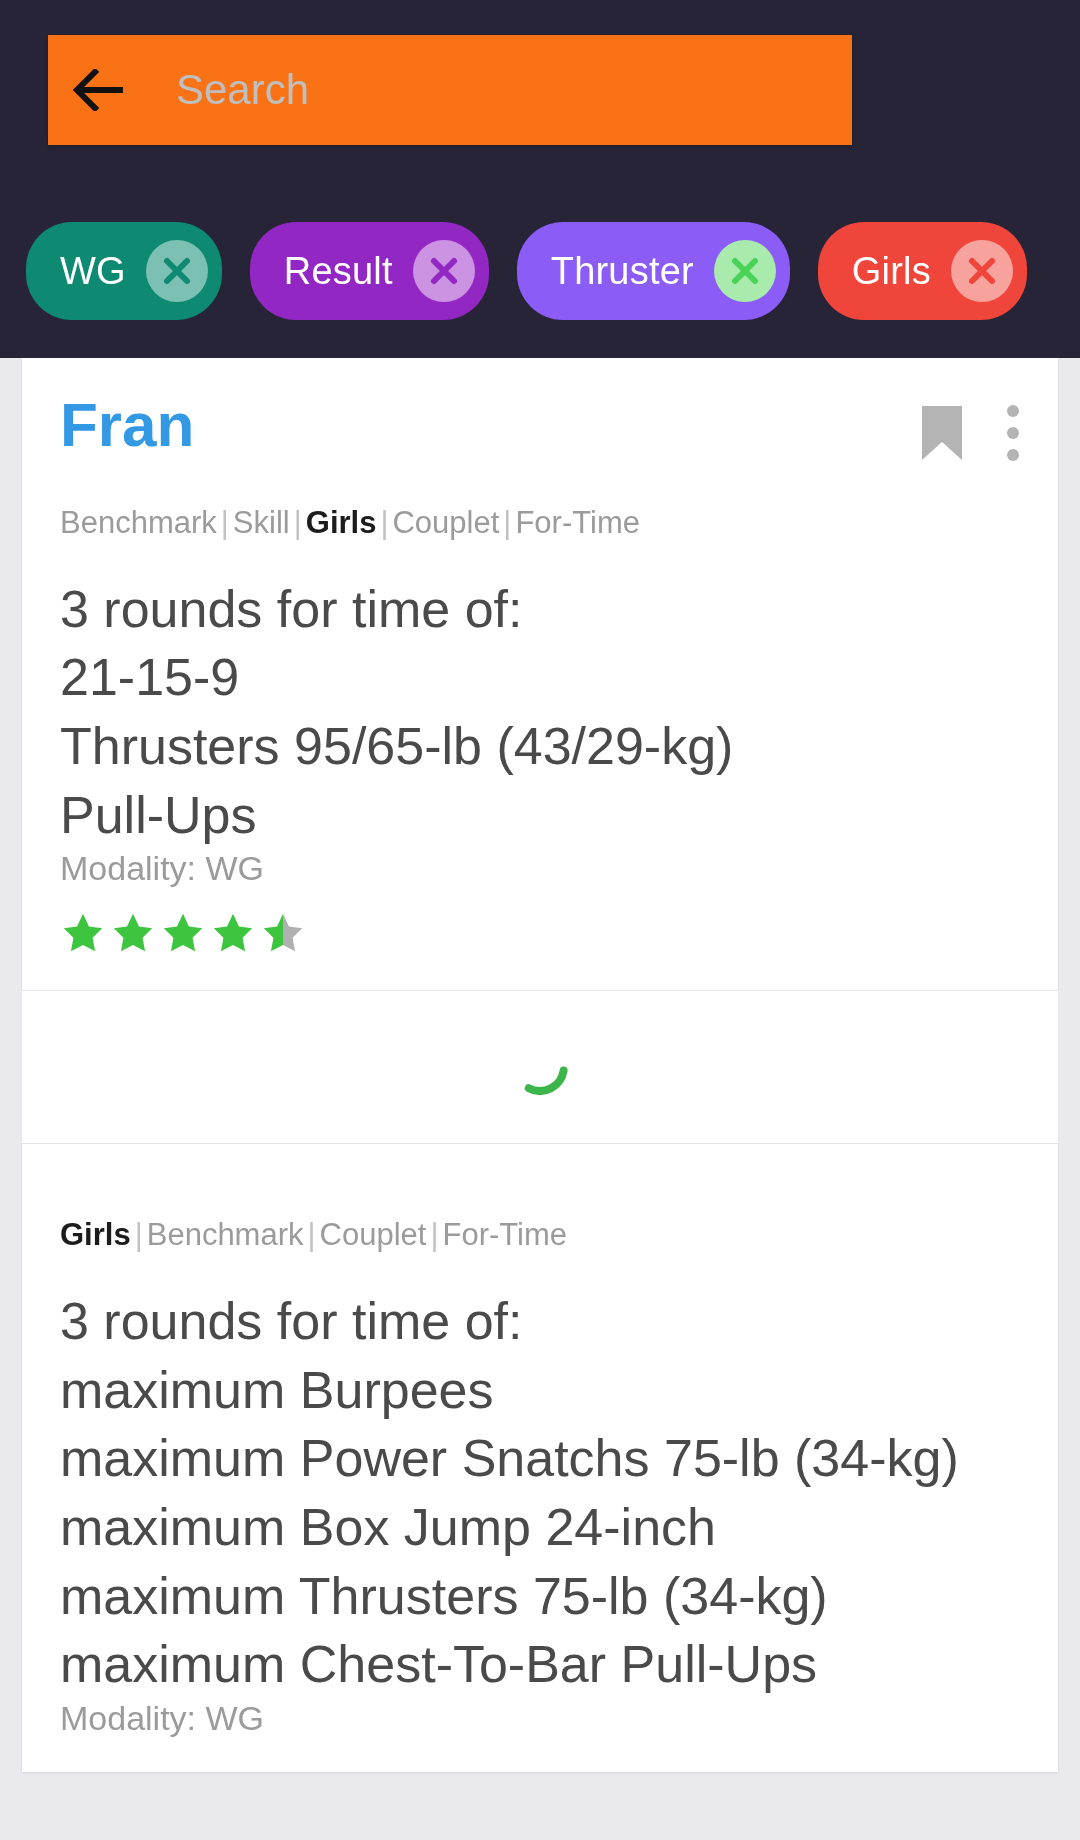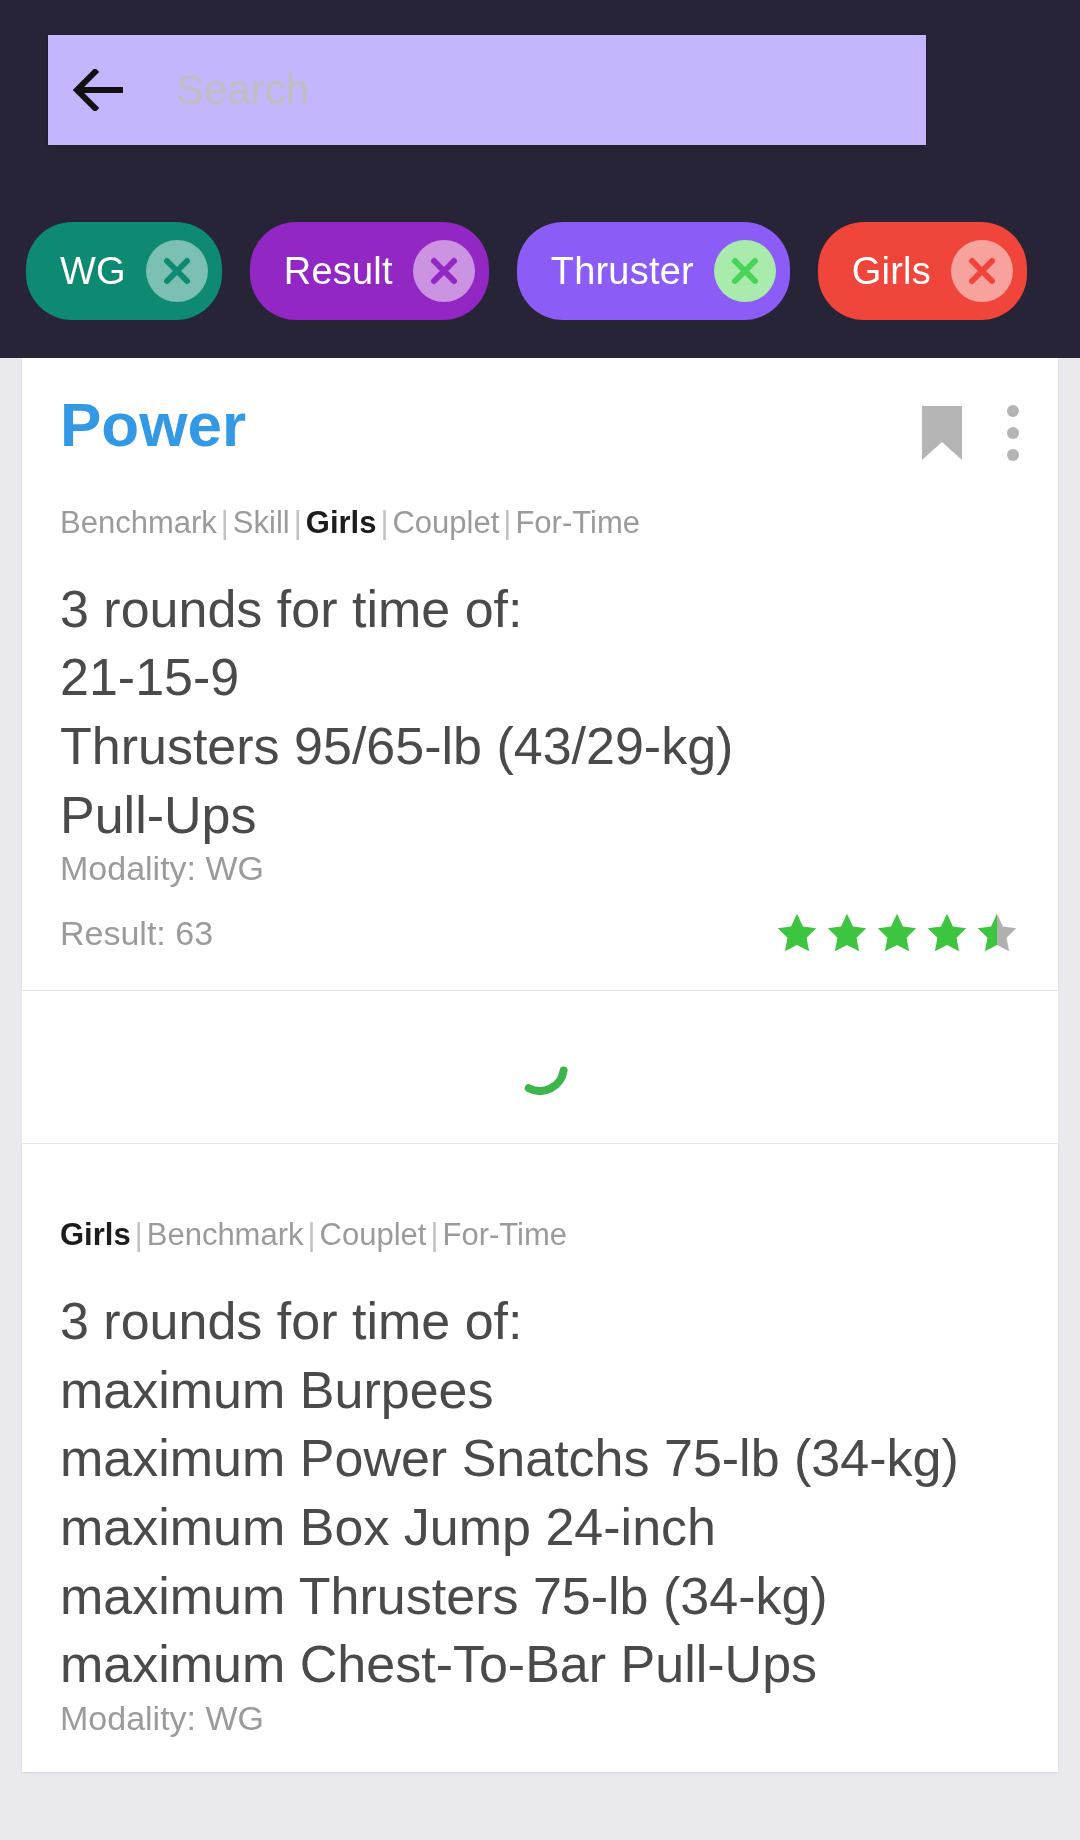--- a/index.html
+++ b/index.html
@@ -22,23 +22,23 @@
     width: 1080px;
     height: 358px;
     box-sizing: border-box;
     position: relative;
   }
 
   .searchbar {
     position: absolute;
     left: 48px;
     top: 35px;
-    width: 878px;
+    width: 804px;
     height: 110px;
-    background: #c4b5fd;
+    background: #f97316;
     display: flex;
     align-items: center;
     box-shadow: 0 1px 3px rgba(0,0,0,0.25);
   }
 
   .back-btn {
     width: 104px;
     height: 110px;
     display: flex;
     align-items: center;
@@ -278,21 +278,21 @@
     </div>
 
   </div>
 </div>
 
 <div class="list">
 
   <div class="card">
     <div class="card-inner">
       <div class="card-head">
-        <div class="wod-title">Power</div>
+        <div class="wod-title">Fran</div>
         <div class="card-actions">
           <span class="icon-btn">
             <span>
               <svg width="44" height="58" viewBox="0 0 44 58">
                 <path d="M2 2 H42 V56 L22 38 L2 56 Z" fill="#b4b4b4"></path>
               </svg>
             </span>
           </span>
           <span class="icon-btn">
             <span>
@@ -311,21 +311,20 @@
       </div>
 
       <div class="desc">3 rounds for time of:
 21-15-9
 Thrusters 95/65-lb (43/29-kg)
 Pull-Ups</div>
 
       <div class="modality">Modality: WG</div>
 
       <div class="statsrow">
-        <span class="stat-result">Result: 63</span>
         <span class="stars">
           <svg width="46" height="46" viewBox="0 0 24 24">
               <polygon points="12,2 15.1,8.6 22,9.5 17,14.5 18.3,21.5 12,18.2 5.7,21.5 7,14.5 2,9.5 8.9,8.6" fill="#3ec53f"></polygon>
             </svg>
           <svg width="46" height="46" viewBox="0 0 24 24">
               <polygon points="12,2 15.1,8.6 22,9.5 17,14.5 18.3,21.5 12,18.2 5.7,21.5 7,14.5 2,9.5 8.9,8.6" fill="#3ec53f"></polygon>
             </svg>
           <svg width="46" height="46" viewBox="0 0 24 24">
               <polygon points="12,2 15.1,8.6 22,9.5 17,14.5 18.3,21.5 12,18.2 5.7,21.5 7,14.5 2,9.5 8.9,8.6" fill="#3ec53f"></polygon>
             </svg>

